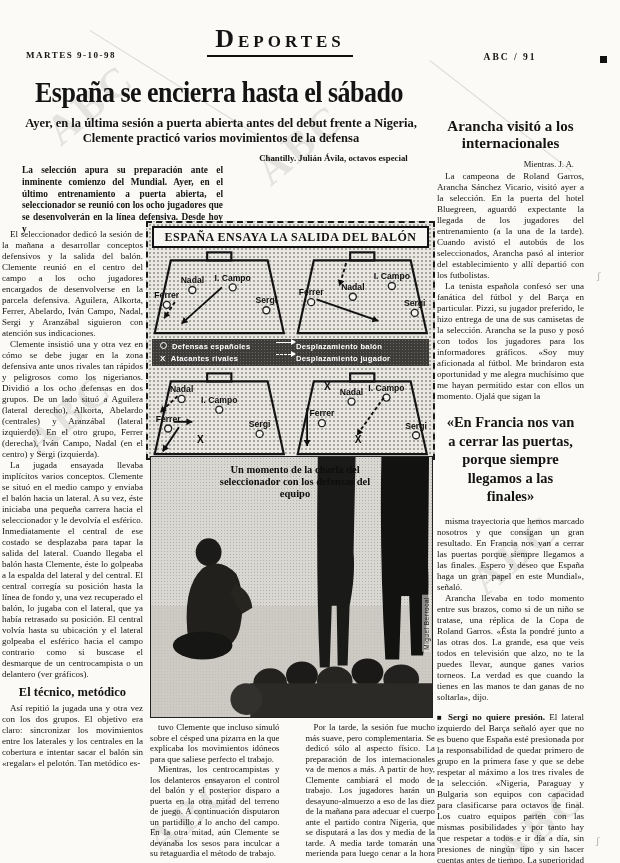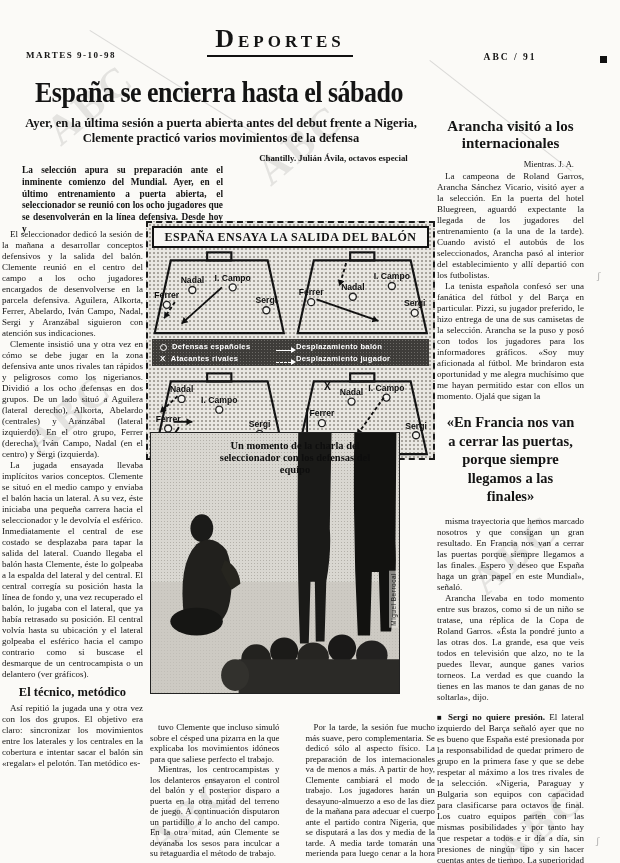--- a/index.html
+++ b/index.html
@@ -35,29 +35,29 @@
   .col1 .subhead { text-align:center; text-indent:0; font-size:12.5px; font-weight:bold; margin:7px 0 5px; }
 
   
   .diagram { position:absolute; left:146px; top:221px; width:289px; height:239px; border:2px dashed #1a1a1a; background-color:#e9e7e2; background-image:radial-gradient(#a8a49d 0.8px, transparent 0.9px); background-size:4px 4px; padding:3px 4px; }
   .diagram-title { border:2px solid #111; background:#f7f6f3; text-align:center; font-size:12px; font-weight:bold; letter-spacing:0.5px; padding:2px 0 1px; margin-bottom:3px; }
   .panel-row { display:flex; gap:8px; height:84px;align-items:center; }
   .panel-row.second { height:90px; margin-top:3px; }
   .pitch-panel { flex:1; position:relative; }
   .pitch-panel svg { width:100%; height:100%; display:block; }
   .diagram-legend { height:27px; margin-top:4px; background-color:#3e3c39; background-image:radial-gradient(#6b6965 0.8px, transparent 0.9px); background-size:3px 3px; color:#fff; display:grid; grid-template-columns:1fr 1.25fr; grid-template-rows:1fr 1fr; grid-auto-flow:column; align-items:center; padding:2px 8px; font-family:"Liberation Sans","DejaVu Sans",sans-serif; font-size:7.6px; font-weight:bold; letter-spacing:0.3px; }
-  .legend-item { display:flex; align-items:flex-end; gap:5px; white-space:nowrap; }
+  .legend-item { display:flex; align-items:flex-start; gap:5px; white-space:nowrap; }
   .sym-circle { width:7px; height:7px; border:1.4px solid #fff; border-radius:50%; flex:0 0 auto; }
   .sym-cross { font-size:8px; font-weight:bold; flex:0 0 auto; }
   .sym-line { position:relative; width:15px; height:0; border-top:1.6px solid #fff; flex:0 0 auto; }
   .sym-line.dashed { border-top-style:dashed; }
   .sym-line::after { content:""; position:absolute; right:-5px; top:-4.2px; border-left:5px solid #fff; border-top:3px solid transparent; border-bottom:3px solid transparent; }
 
   
-  .photo { position:absolute; left:150px; top:432px; width:250px; height:262px; border:1px solid #222; background-color:#d9d7d1; background-image:radial-gradient(#b3b0a9 0.8px, transparent 0.9px); background-size:3px 3px; overflow:hidden;padding-left:16px; }
+  .photo { position:absolute; left:150px; top:456px; width:283px; height:262px; border:1px solid #222; background-color:#d9d7d1; background-image:radial-gradient(#b3b0a9 0.8px, transparent 0.9px); background-size:3px 3px; overflow:hidden;padding-left:16px; }
   .photo svg { position:absolute; inset:0; width:100%; height:100%; }
   .photo-caption { position:absolute; left:68px; top:7px; width:152px; text-align:center; font-size:10.5px; font-weight:bold; line-height:12px; color:#0e0e0e; }
   .photo-credit { position:absolute; right:1px; top:138px; writing-mode:vertical-rl; transform:rotate(180deg); font-family:"Liberation Sans","DejaVu Sans",sans-serif; font-size:6.5px; letter-spacing:0.5px; color:#1d1d1d; background:rgba(235,233,228,.55); padding:2px 1px; }
 
   
   .cols-bottom { position:absolute; left:150px; top:722px; width:285px; height:138px; display:flex; gap:26px; overflow:hidden; font-size:8.8px; line-height:10.5px; text-align:justify; }
   .cols-bottom .bcol { flex:1; }
 
   
   .sidebar { position:absolute; left:437px; top:82px; width:147px; height:779px; overflow:hidden;margin-top:36px; }

